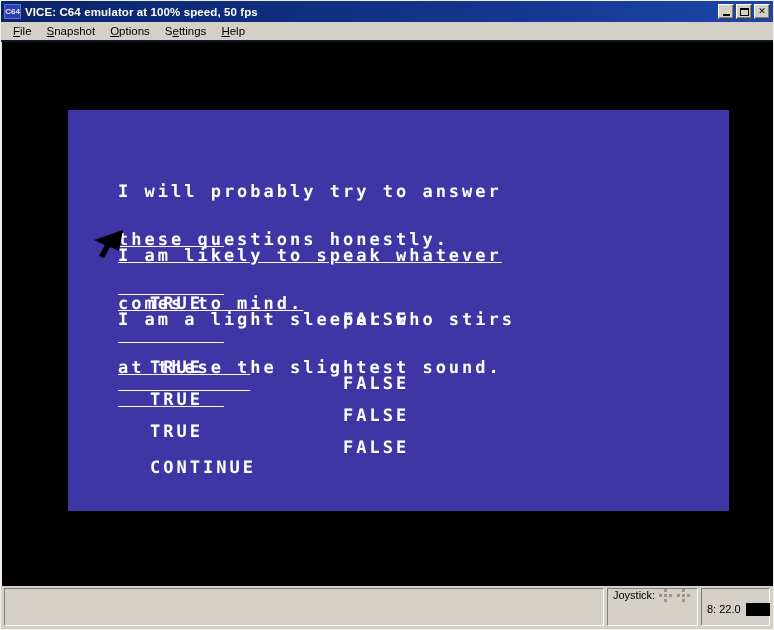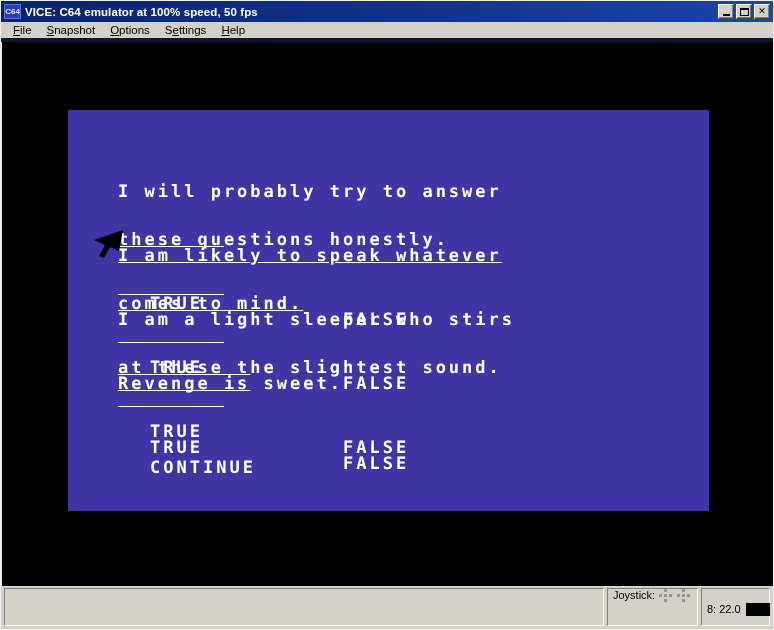--- a/index.html
+++ b/index.html
@@ -111,21 +111,21 @@
 
   
   #menu-bar {
     height: 20px;
     min-height: 20px;
     background: #d4d0c8;
     display: flex;
     align-items: center;
     padding-left: 5px;
     box-sizing: border-box;
-    border-bottom: 4px solid #0f172a;
+    border-bottom: 2px solid #0f172a;
   }
   .menu-item {
     font-size: 11.5px;
     color: #000000;
     padding: 2px 8px 2px 7px;
     font-family: "Liberation Sans", sans-serif;
     cursor: default;
     white-space: nowrap;
   }
   .menu-item u { text-decoration: underline; }
@@ -141,20 +141,21 @@
   }
 
   #c64-screen {
     position: absolute;
     left: 66px;
     top: 68px;
     width: 641px;
     height: 401px;
     background: #3f35a4;
     overflow: hidden;
+    padding-left: 20px;
   }
 
   .c64-text {
     position: absolute;
     color: #ffffff;
     font-family: "DejaVu Sans Mono", monospace;
     font-size: 17px;
     line-height: 16px;
     letter-spacing: 3.0px;
     white-space: pre;
@@ -308,21 +309,20 @@
       <div class="q-block c64-text" style="top:170px;">
         <span class="q-line">I am a light sleeper who stirs</span>
         <span class="q-line">at these the slightest sound.</span>
         <span class="ans-row">
           <span class="ans-true">TRUE</span>
           <span class="ans-false">FALSE</span>
         </span>
       </div>
 
       <div class="q-block c64-text" style="top:234px;">
-        <span class="q-line">Revenge is sweet.</span>
         <span class="ans-row">
           <span class="ans-true">TRUE</span>
           <span class="ans-false">FALSE</span>
         </span>
       </div>
 
       <div id="continue-label" class="c64-text">CONTINUE</div>
 
       <svg id="mouse-cursor" viewBox="0 0 34 34" xmlns="http://www.w3.org/2000/svg">
         <polygon points="33,4 4,14 15,19 9,30 14,32 20,21 29,25" fill="#000000"></polygon>

